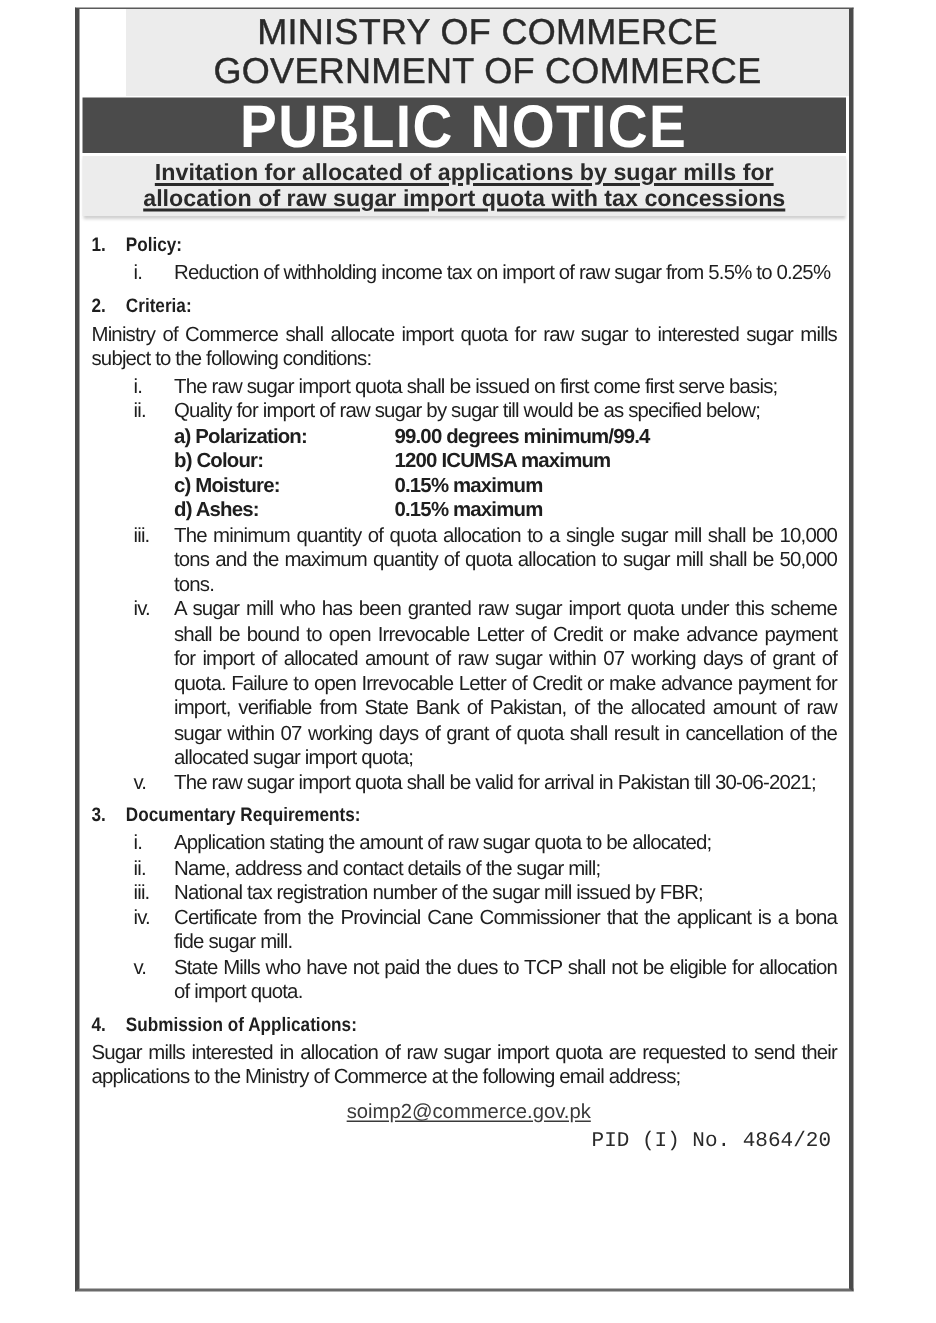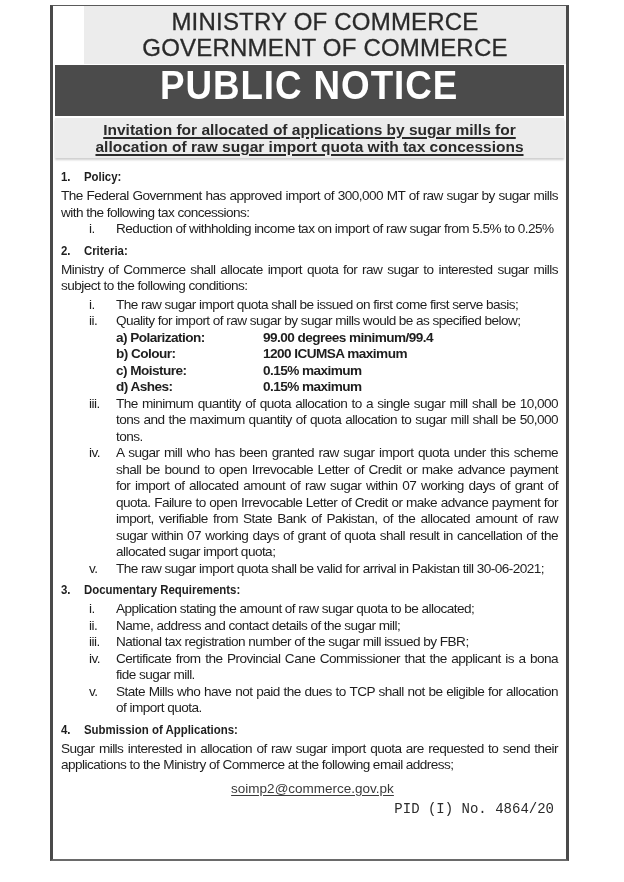--- a/index.html
+++ b/index.html
@@ -40,21 +40,21 @@
       font-family: "Liberation Sans", sans-serif;
       font-size: 24px;
       line-height: 26px;
       font-weight: normal;
       color: #2a2a2a;
       letter-spacing: 0.2px;
       -webkit-text-stroke: 0.3px #2a2a2a;
     }
     .banner {
       background: #4b4b4b;
-      height: 51px;
+      height: 37px;
       margin: 1px 2px 0 2px;
       text-align: center;
       color: #ffffff;
       font-family: "Liberation Sans", sans-serif;
       font-weight: bold;
       font-size: 40px;
       line-height: 41px;
       letter-spacing: 1px;
       transform-origin: center;
     }
@@ -182,42 +182,41 @@
     <span class="subtitle-line">Invitation for allocated of applications by sugar mills for</span>
     <span class="subtitle-line">allocation of raw sugar import quota with tax concessions</span>
   </div>
 
   <div class="body-area">
 
     <div class="section-heading">
       <span class="num">1.</span>
       <span>Policy:</span>
     </div>
-    <div class="para">The Federal Government has approved import of 300,000 MT of raw sugar by sugar mills with the following tax concessions:</div>
     <div class="list">
       <div class="list-item">
         <span class="roman">i.</span>
         <span class="text">Reduction of withholding income tax on import of raw sugar from 5.5% to 0.25%</span>
       </div>
     </div>
 
     <div class="section-heading">
       <span class="num">2.</span>
       <span>Criteria:</span>
     </div>
     <div class="para">Ministry of Commerce shall allocate import quota for raw sugar to interested sugar mills subject to the following conditions:</div>
     <div class="gap-small"></div>
     <div class="list">
       <div class="list-item">
         <span class="roman">i.</span>
         <span class="text">The raw sugar import quota shall be issued on first come first serve basis;</span>
       </div>
       <div class="list-item">
         <span class="roman">ii.</span>
-        <span class="text">Quality for import of raw sugar by sugar mills would be as specified below;</span>
+        <span class="text">Quality for import of raw sugar by sugar till would be as specified below;</span>
       </div>
       <div class="spec-table">
         <div class="spec-row">
           <span class="label">a) Polarization:</span>
           <span>99.00 degrees minimum/99.4</span>
         </div>
         <div class="spec-row">
           <span class="label">b) Colour:</span>
           <span>1200 ICUMSA maximum</span>
         </div>

